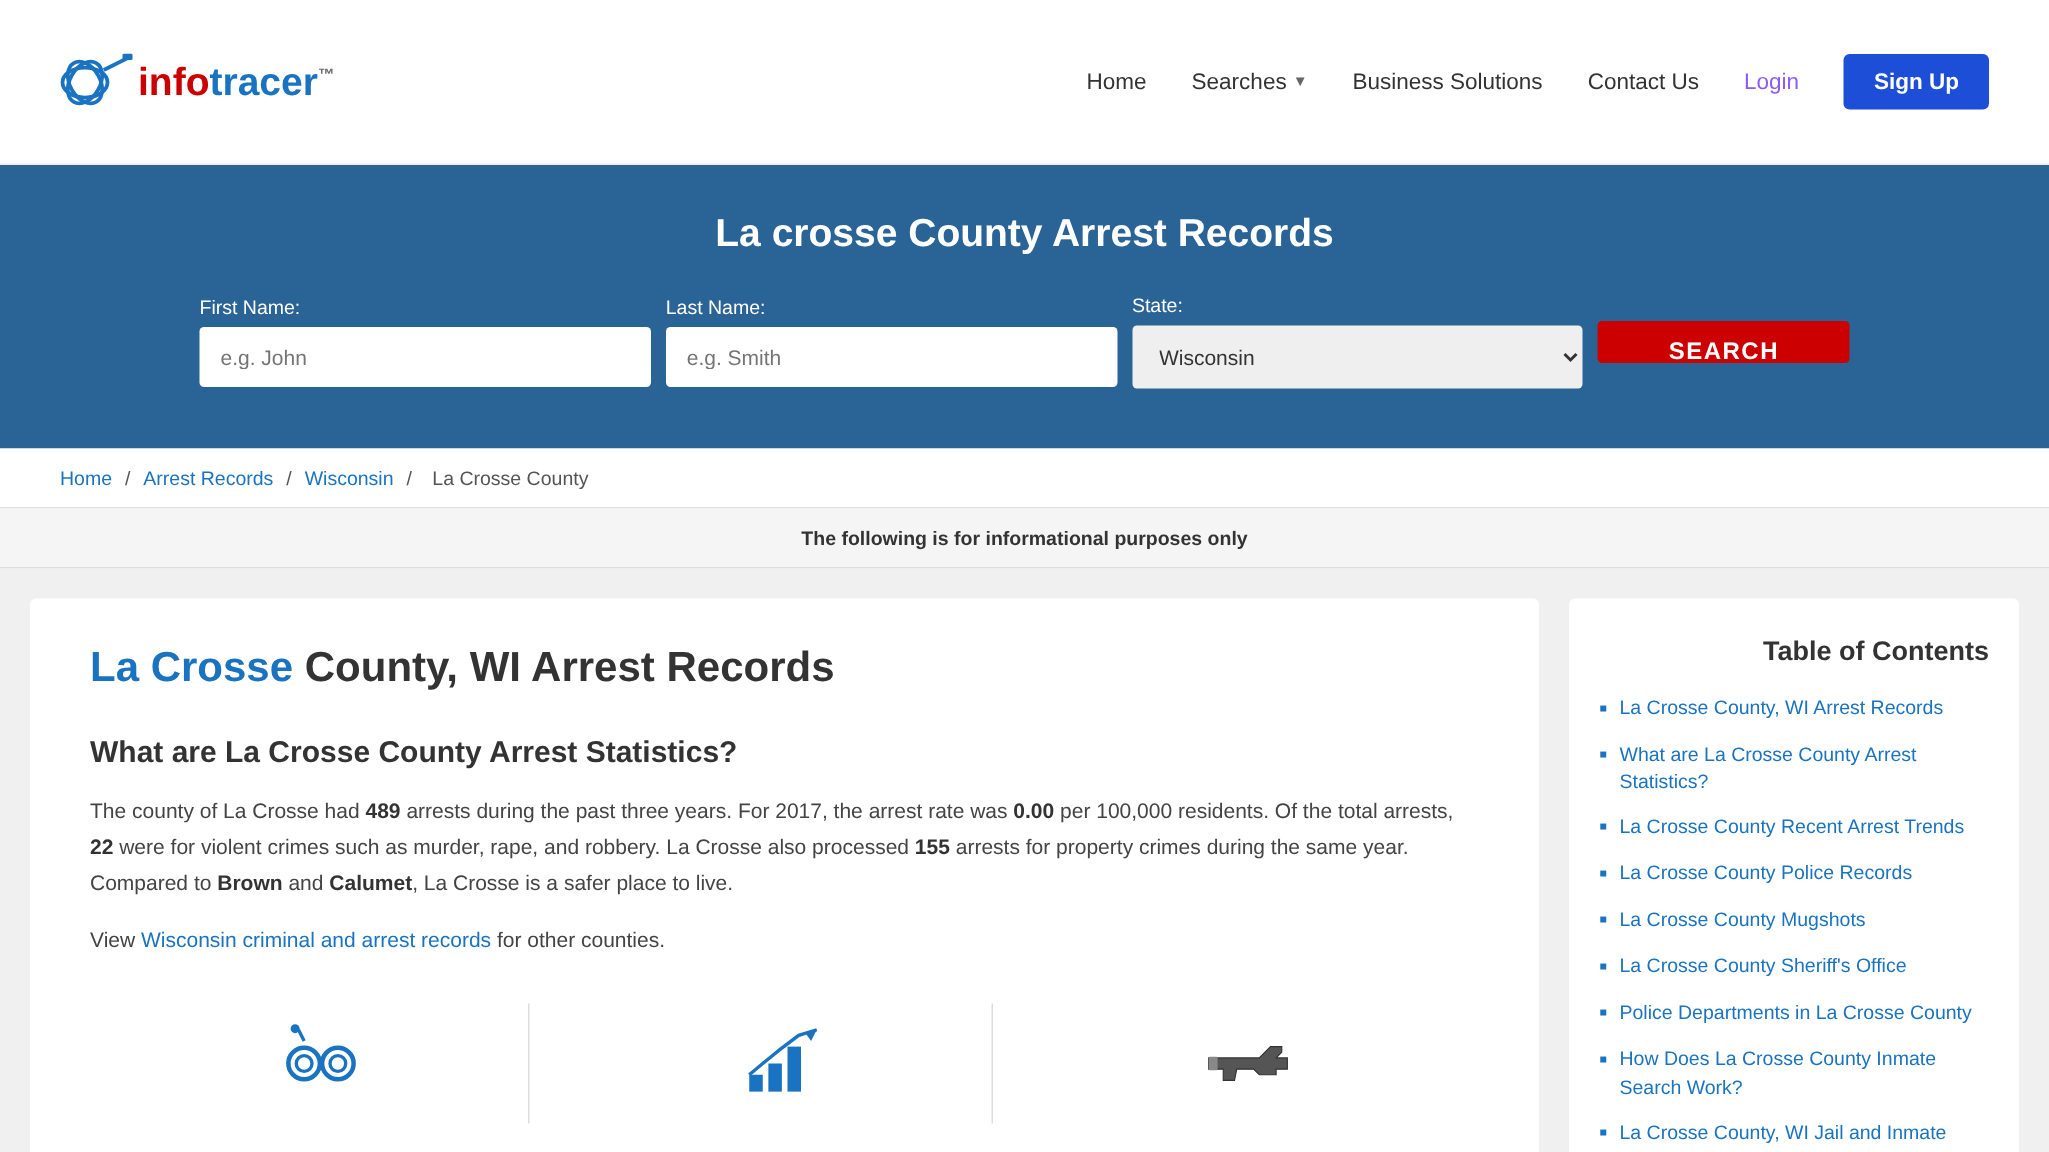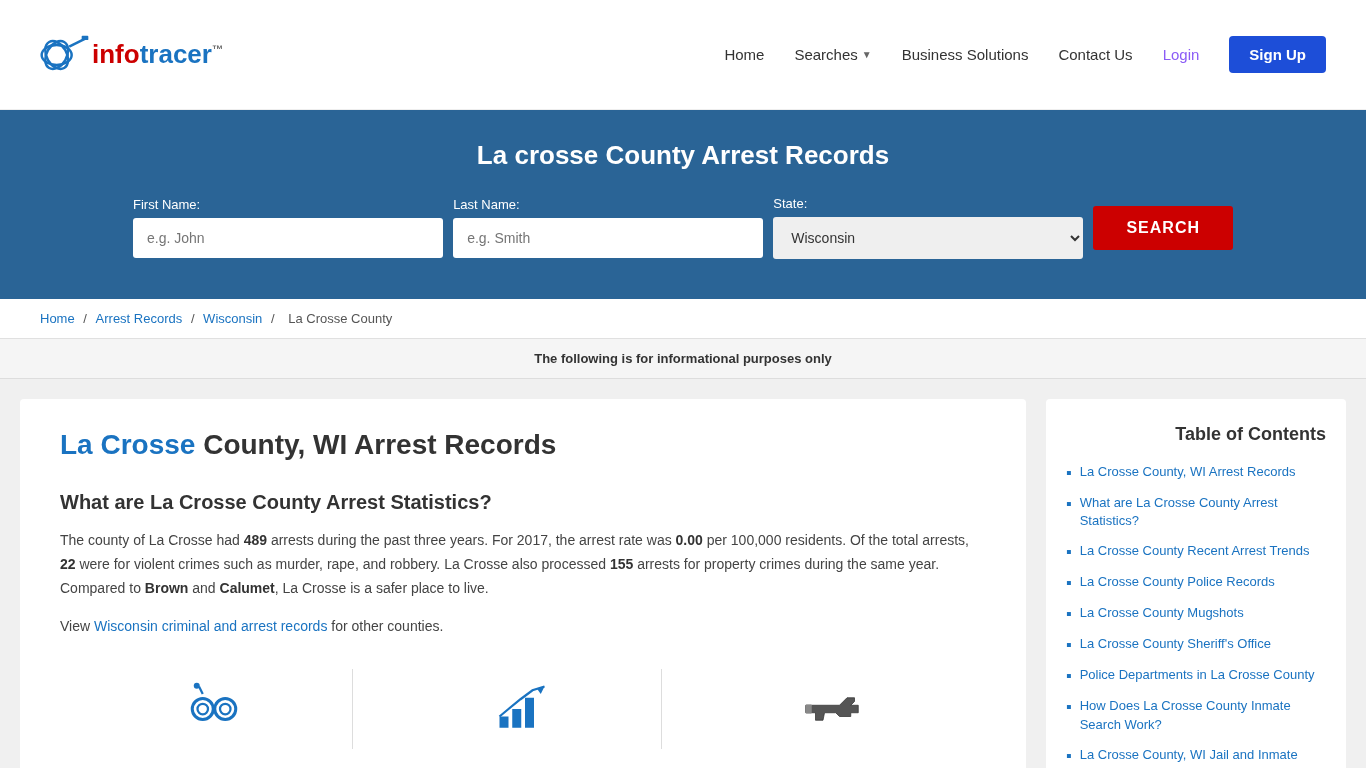--- a/index.html
+++ b/index.html
@@ -106,27 +106,27 @@
       outline: none;
       color: #999;
     }
     .form-group select {
       color: #333;
     }
     .btn-search {
       background: #cc0000;
       color: #fff;
       border: none;
-      padding: 12px 33px;
+      padding: 12px 47px;
       font-size: 16px;
       font-weight: bold;
       letter-spacing: 1px;
       border-radius: 3px;
       cursor: pointer;
-      height: 44px;
+      height: 28px;
       white-space: nowrap;
     }
 
     
     .breadcrumb {
       padding: 12px 40px;
       background: #fff;
       border-bottom: 1px solid #e0e0e0;
       font-size: 13px;
       color: #555;

